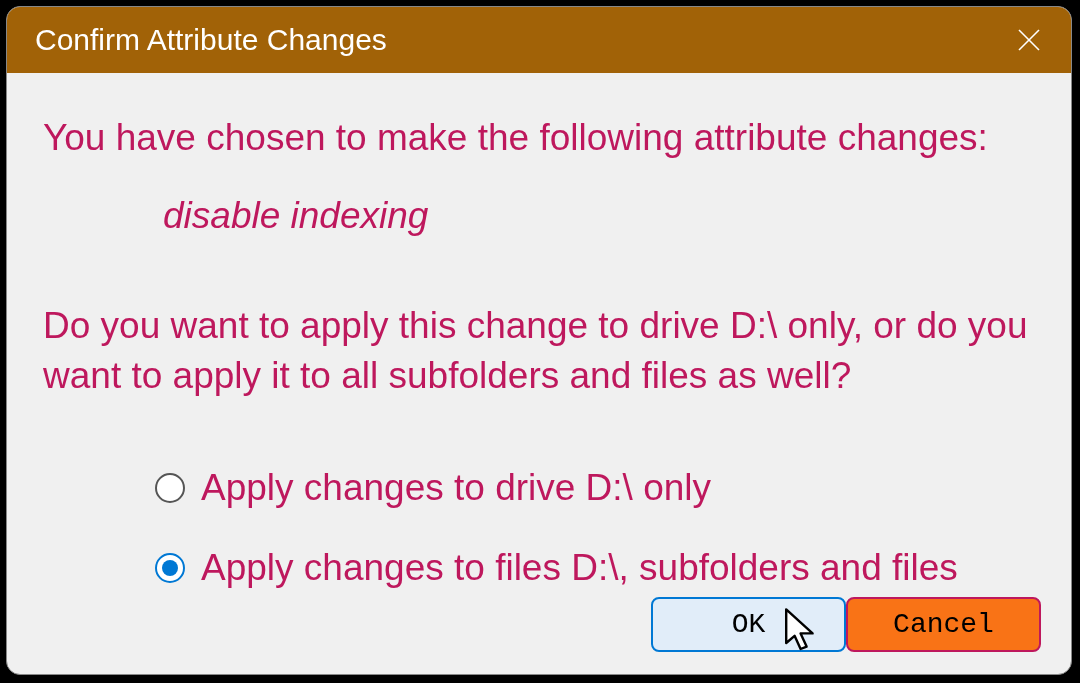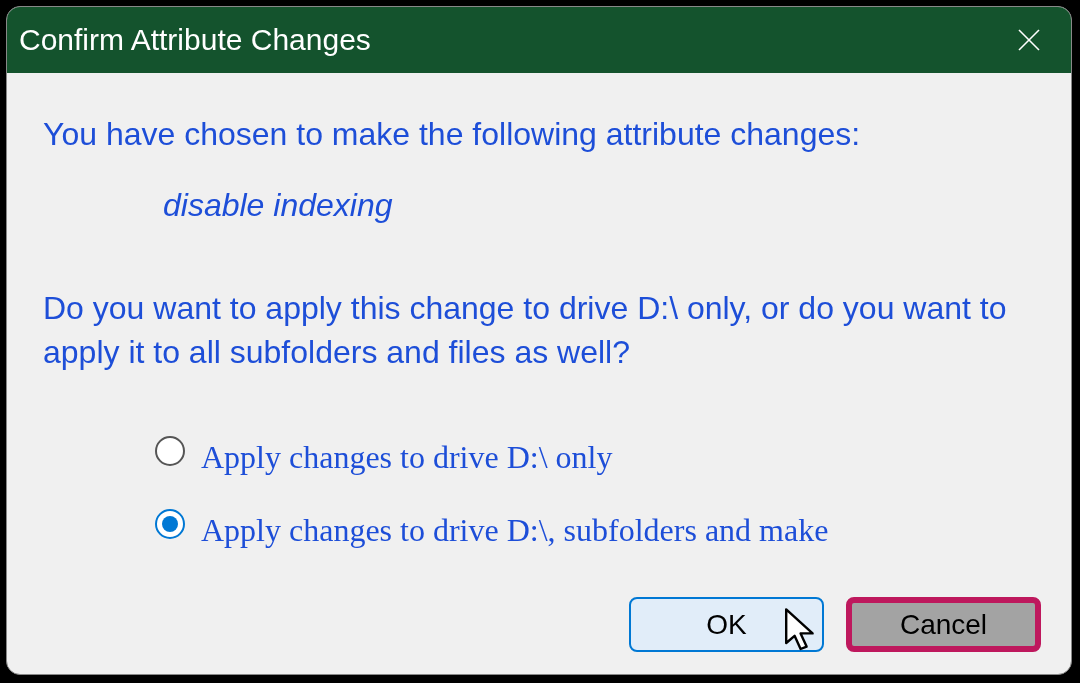--- a/index.html
+++ b/index.html
@@ -21,25 +21,25 @@
     background: #f0f0f0;
     border: 1px solid #888;
     border-radius: 14px;
     overflow: hidden;
     box-shadow: 0 4px 20px rgba(0,0,0,0.5);
     box-sizing: border-box;
   }
 
   .titlebar {
     height: 66px;
-    background: #14532d;
+    background: #a16207;
     display: flex;
     align-items: center;
     justify-content: space-between;
-    padding: 0 24px 0 12px;
+    padding: 0 24px 0 28px;
     box-sizing: border-box;
   }
 
   .titlebar .title {
     color: #fff;
     font-size: 30px;
     font-weight: 400;
   }
 
   .titlebar .close {
@@ -52,22 +52,22 @@
     cursor: pointer;
   }
 
   .titlebar .close svg {
     stroke: #fff;
     stroke-width: 1.6;
   }
 
   .body {
     padding: 40px 36px 0 36px;
-    color: #1d4ed8;
-    font-size: 32px;
+    color: #be185d;
+    font-size: 37px;
     line-height: 1.35;
   }
 
   .intro {
     margin-bottom: 28px;
   }
 
   .change-list {
     margin: 0 0 60px 120px;
     font-style: italic;
@@ -76,23 +76,23 @@
   .question {
     margin-bottom: 62px;
   }
 
   .options {
     margin-left: 112px;
   }
 
   .option {
     display: flex;
+    align-items: center;
     margin-bottom: 30px;
     cursor: pointer;
-    font-family: Liberation Serif, serif;
   }
 
   .radio {
     width: 30px;
     height: 30px;
     border: 2px solid #555;
     border-radius: 50%;
     margin-right: 16px;
     box-sizing: border-box;
     display: flex;
@@ -111,31 +111,31 @@
     height: 16px;
     background: #0078d4;
     border-radius: 50%;
   }
 
   .footer {
     position: absolute;
     bottom: 22px;
     right: 30px;
     display: flex;
-    gap: 22px;
+    font-family: Liberation Mono, monospace;
   }
 
   .btn {
     width: 195px;
     height: 55px;
     font-size: 28px;
     font-family: inherit;
     border-radius: 8px;
-    background: #a3a3a3;
-    border: 6px solid #be185d;
+    background: #f97316;
+    border: 2px solid #be185d;
     cursor: pointer;
     color: #000;
   }
 
   .btn.default {
     background: #e1edf9;
     border: 2px solid #0078d4;
   }
 
   .cursor {
@@ -169,21 +169,21 @@
       <div class="option">
         <span class="radio">
             <span class="dot"></span>
           </span>
         <span>Apply changes to drive D:\ only</span>
       </div>
       <div class="option">
         <span class="radio selected">
             <span class="dot"></span>
           </span>
-        <span>Apply changes to drive D:\, subfolders and make</span>
+        <span>Apply changes to files D:\, subfolders and files</span>
       </div>
     </div>
   </div>
 
   <div class="footer">
     <button class="btn default">OK</button>
     <button class="btn">Cancel</button>
   </div>
 
   <svg class="cursor" width="40" height="48" viewBox="0 0 32 40">

